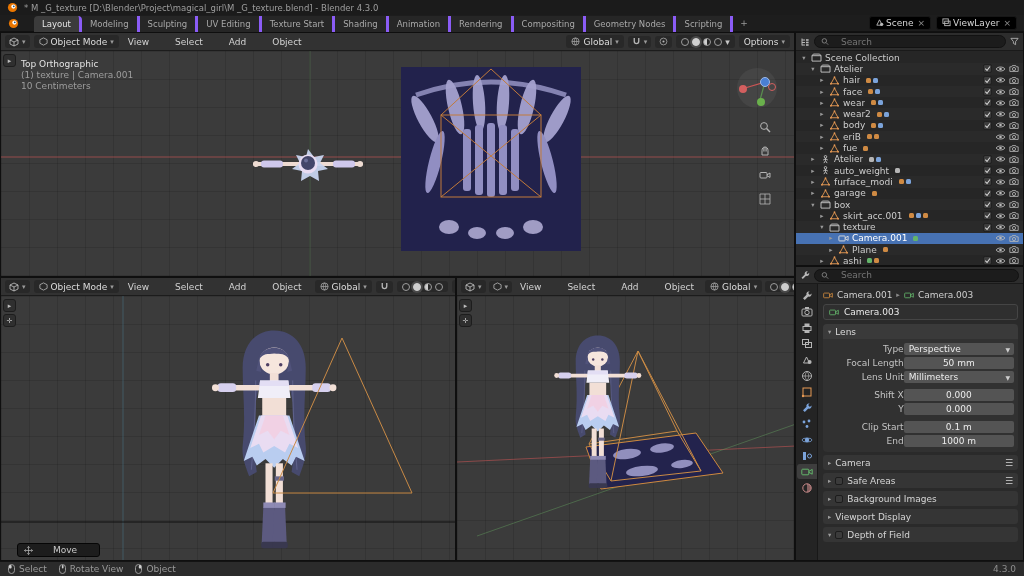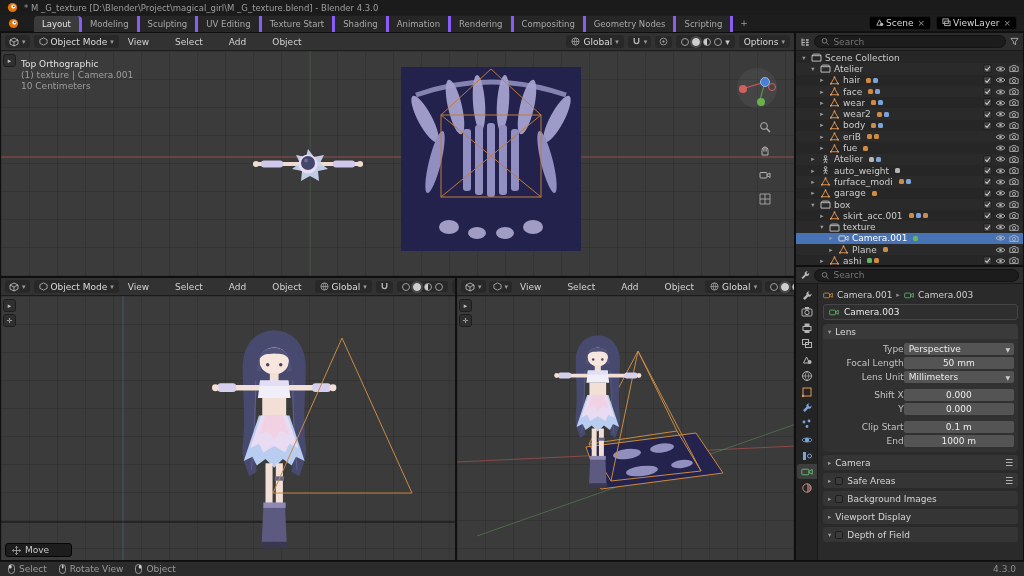--- a/index.html
+++ b/index.html
@@ -34,24 +34,24 @@
   .shade-dot.active{box-shadow:0 0 0 2px #4a4a4a}
   .shade-dot.half{background:linear-gradient(90deg,#cfcfcf 50%,transparent 50%)}
   .vp-canvas{position:absolute;left:0;right:0;bottom:0;background-color:#3b3b3b;background-image:linear-gradient(rgba(0,0,0,.12) 1px,transparent 1px),linear-gradient(90deg,rgba(0,0,0,.12) 1px,transparent 1px);background-size:28px 28px;overflow:hidden}
   .vp-toolbar{position:absolute;left:2px;top:3px;display:flex;flex-direction:column;gap:2px;z-index:5}
   .tool-cell{width:13px;height:13px;background:#2f2f2f;border:1px solid #1d1d1d;border-radius:3px;display:flex;align-items:center;justify-content:center;color:#bdbdbd;font-size:7px}
   .overlay-text{position:absolute;left:20px;top:8px;line-height:11px;z-index:4}
   .ot1{color:#e3e3e3}.ot2,.ot3{color:#9d9d9d}
   .gizmo{position:absolute;right:16px;top:16px;z-index:4}
   .nav-icons{position:absolute;right:21px;top:68px;display:flex;flex-direction:column;gap:8px;z-index:4}
   .nav-ic{width:16px;height:16px;display:flex;align-items:center;justify-content:center;opacity:.85}
-  .redo-pill{position:absolute;left:4px;bottom:3px;height:14px;display:flex;align-items:center;gap:4px;background:#1d1d1d;border:1px solid #060606;border-radius:3px;padding:0 22px 0 6px;color:#c9c9c9;z-index:6}
+  .redo-pill{position:absolute;left:16px;bottom:3px;height:14px;display:flex;align-items:center;gap:20px;background:#1d1d1d;border:1px solid #060606;border-radius:3px;padding:0 22px 0 6px;color:#c9c9c9;z-index:6}
   
   .ol-header{height:18px;background:#2d2d2d;border-bottom:1px solid #1a1a1a;display:flex;align-items:center;gap:4px;padding:0 4px}
-  .search-box{flex:1;display:flex;align-items:center;gap:4px;background:#1c1c1c;border:1px solid #121212;border-radius:8px;padding:1px 6px;height:13px}
+  .search-box{flex:1;display:flex;align-items:center;gap:12px;background:#1c1c1c;border:1px solid #121212;border-radius:8px;padding:1px 6px;height:13px}
   .search-box input{background:transparent;border:none;outline:none;color:#bdbdbd;font:inherit;width:100%}
   .ol-rows{position:absolute;top:18px;left:0;right:0;bottom:0;background:#262626;overflow:hidden;padding-top:1px}
   .ol-row{height:11.3px;display:flex;align-items:center;gap:3px;padding-right:4px;color:#cdcdcd}
   .ol-row:nth-child(even){background:#2a2a2a}
   .ol-row.selected{background:#4772b3;color:#fff}
   .ol-exp{width:8px;text-align:center;color:#9a9a9a;font-size:6.5px;flex:0 0 auto}
   .ol-ico{width:11px;display:flex;justify-content:center;flex:0 0 auto}
   .ol-label{overflow:hidden;text-overflow:ellipsis;white-space:nowrap}
   .ol-badges{display:flex;gap:2px;margin-left:3px}
   .badge{width:5px;height:5px;border-radius:1.5px}

